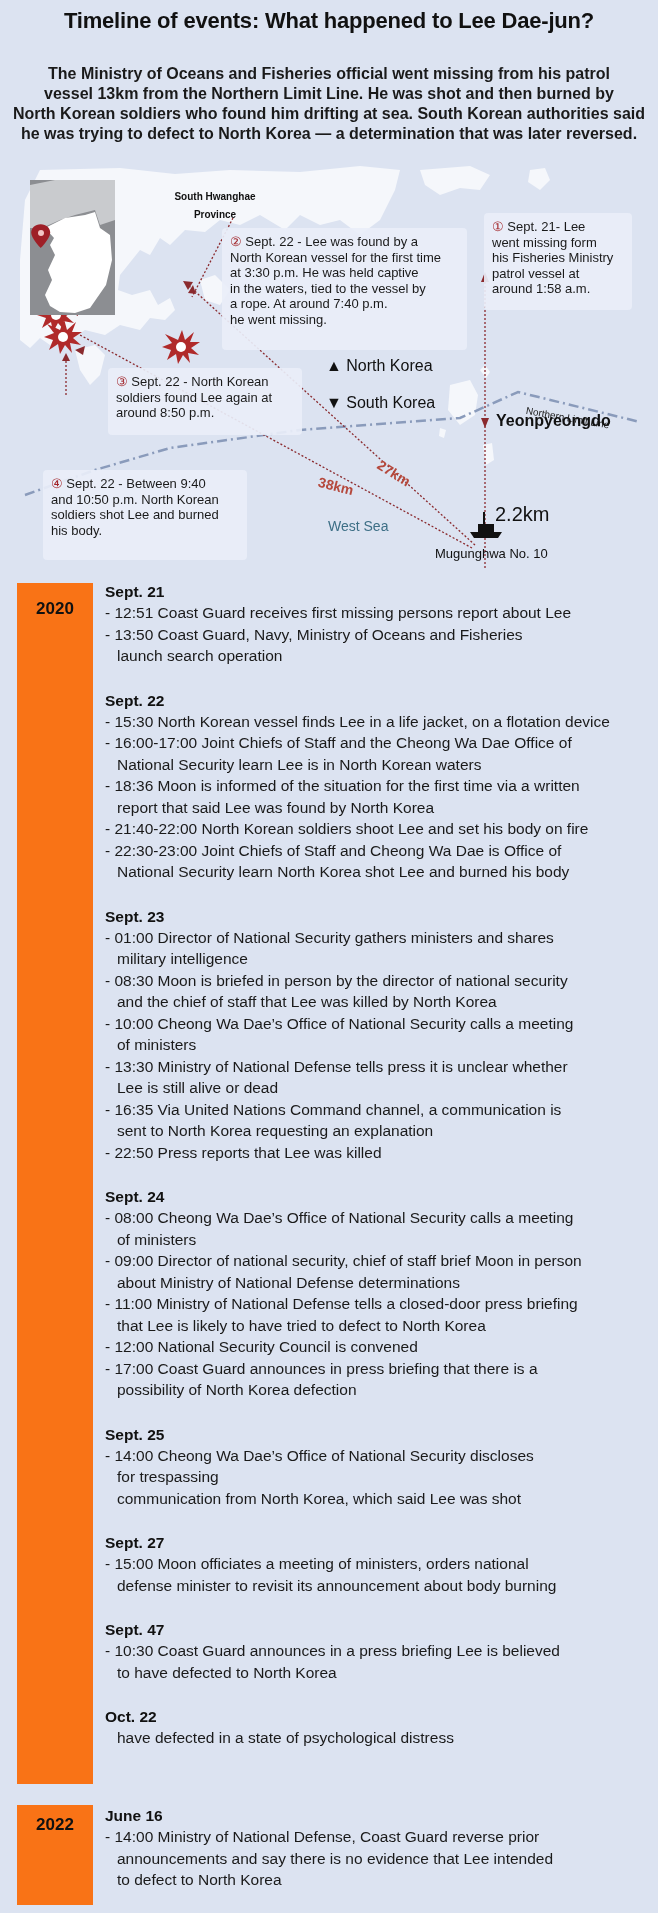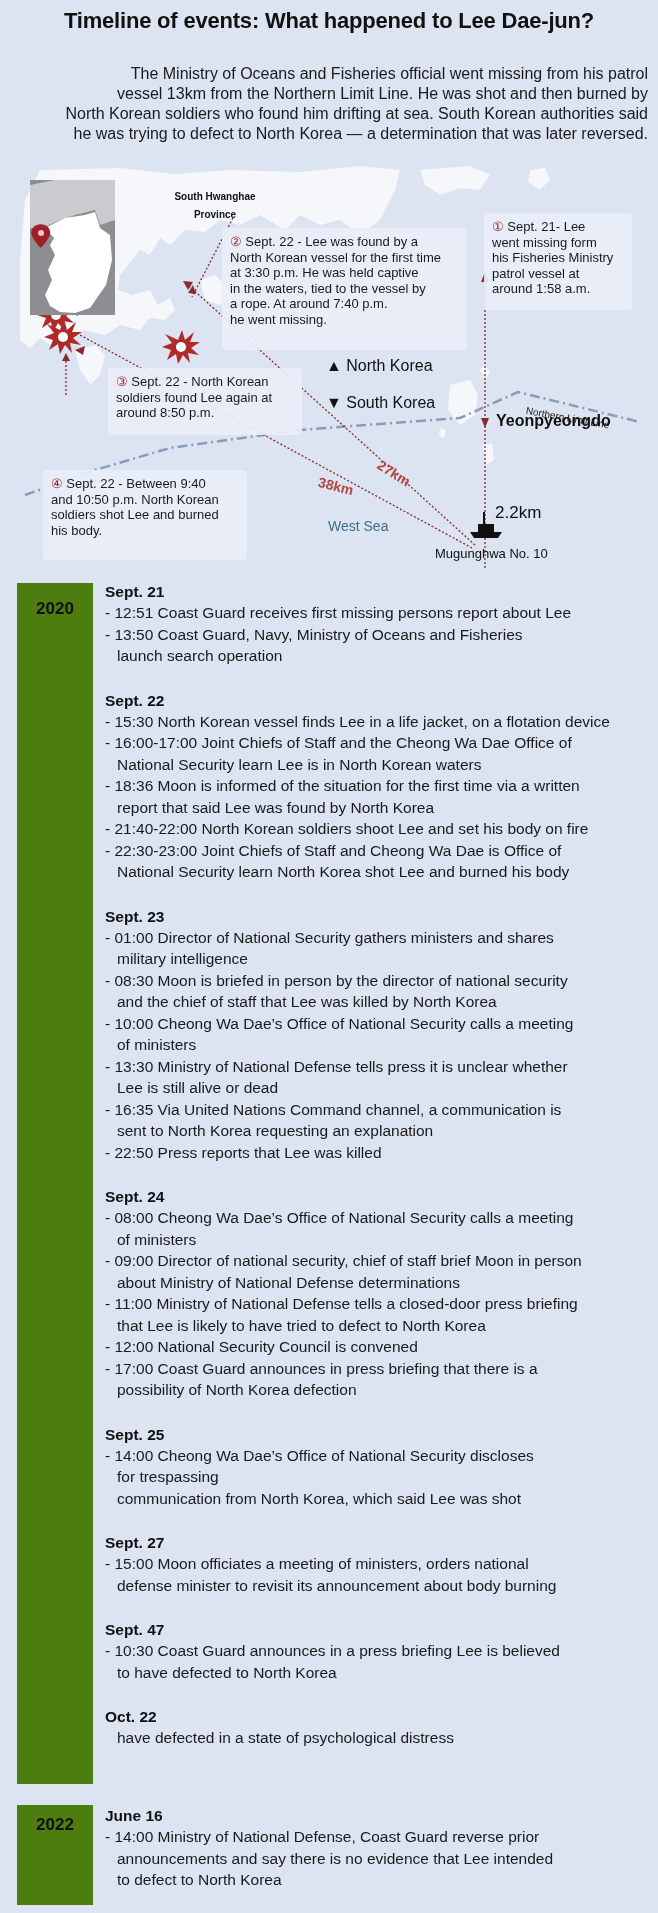--- a/index.html
+++ b/index.html
@@ -5,22 +5,22 @@
   html, body { margin:0; padding:0; }
   body {
     width:658px; height:1913px; background:#dce3f1; position:relative; overflow:hidden;
     font-family:"Liberation Sans", sans-serif; color:#111;
   }
   .title {
     position:absolute; left:0; top:8px; width:658px; text-align:center;
     font-size:22px; font-weight:bold; letter-spacing:-0.2px; color:#111;
   }
   .intro {
-    position:absolute; left:10px; top:64px; width:638px; text-align:right;
-    font-size:16px; line-height:20px; color:#1a1a1a;
+    position:absolute; left:10px; top:64px; width:638px; text-align:center;
+    font-size:16px; line-height:20px; color:#1a1a1a;font-weight:bold;
   }
   .intro div { white-space:nowrap; }
   .map { position:absolute; left:0; top:160px; width:658px; height:410px; }
   .map svg { position:absolute; left:0; top:0; }
   .inset { position:absolute; left:30px; top:20px; width:85px; height:135px; background:#8c8e92; overflow:hidden; }
   .inset svg { position:absolute; left:0; top:0; }
   .province {
     position:absolute; left:145px; top:28px; width:140px; text-align:center;
     font-weight:bold; font-size:10px; line-height:18px; color:#111;
   }
@@ -29,25 +29,25 @@
     font-size:13px; line-height:15.5px; color:#1a1a1a; padding:6px 8px; box-sizing:border-box;
   }
   .callout .num { color:#a3262b; }
   .callout div { white-space:nowrap; }
   .label { position:absolute; white-space:nowrap; }
   .nk, .sk { font-size:16px; color:#111; }
   .yeon { font-size:16px; font-weight:bold; color:#111; }
   .km { font-size:14px; font-weight:bold; color:#b5483c; }
   .westsea { font-size:14px; color:#3d6f86; }
   .ship-label { font-size:13px; color:#111; }
-  .dist { font-size:17px; color:#111; }
+  .dist { font-size:20px; color:#111; }
   .nll { font-size:10px; color:#222; transform:rotate(10deg); transform-origin:left top; }
 
   .yearbox {
-    position:absolute; left:17px; width:76px; background:#4d7c0f;
+    position:absolute; left:17px; width:76px; background:#f97316;
   }
   .year {
     position:absolute; left:0; width:76px; text-align:center; font-weight:bold; font-size:17px; color:#111;
   }
   .events { position:absolute; left:105px; width:548px; }
   .day { margin-bottom:24px; }
   .day-title { font-weight:bold; font-size:15.5px; line-height:20px; color:#111; }
   .item { font-size:15.5px; line-height:21.5px; color:#1a1a1a; white-space:nowrap; }
   .item .l2 { padding-left:12px; }
 </style>

